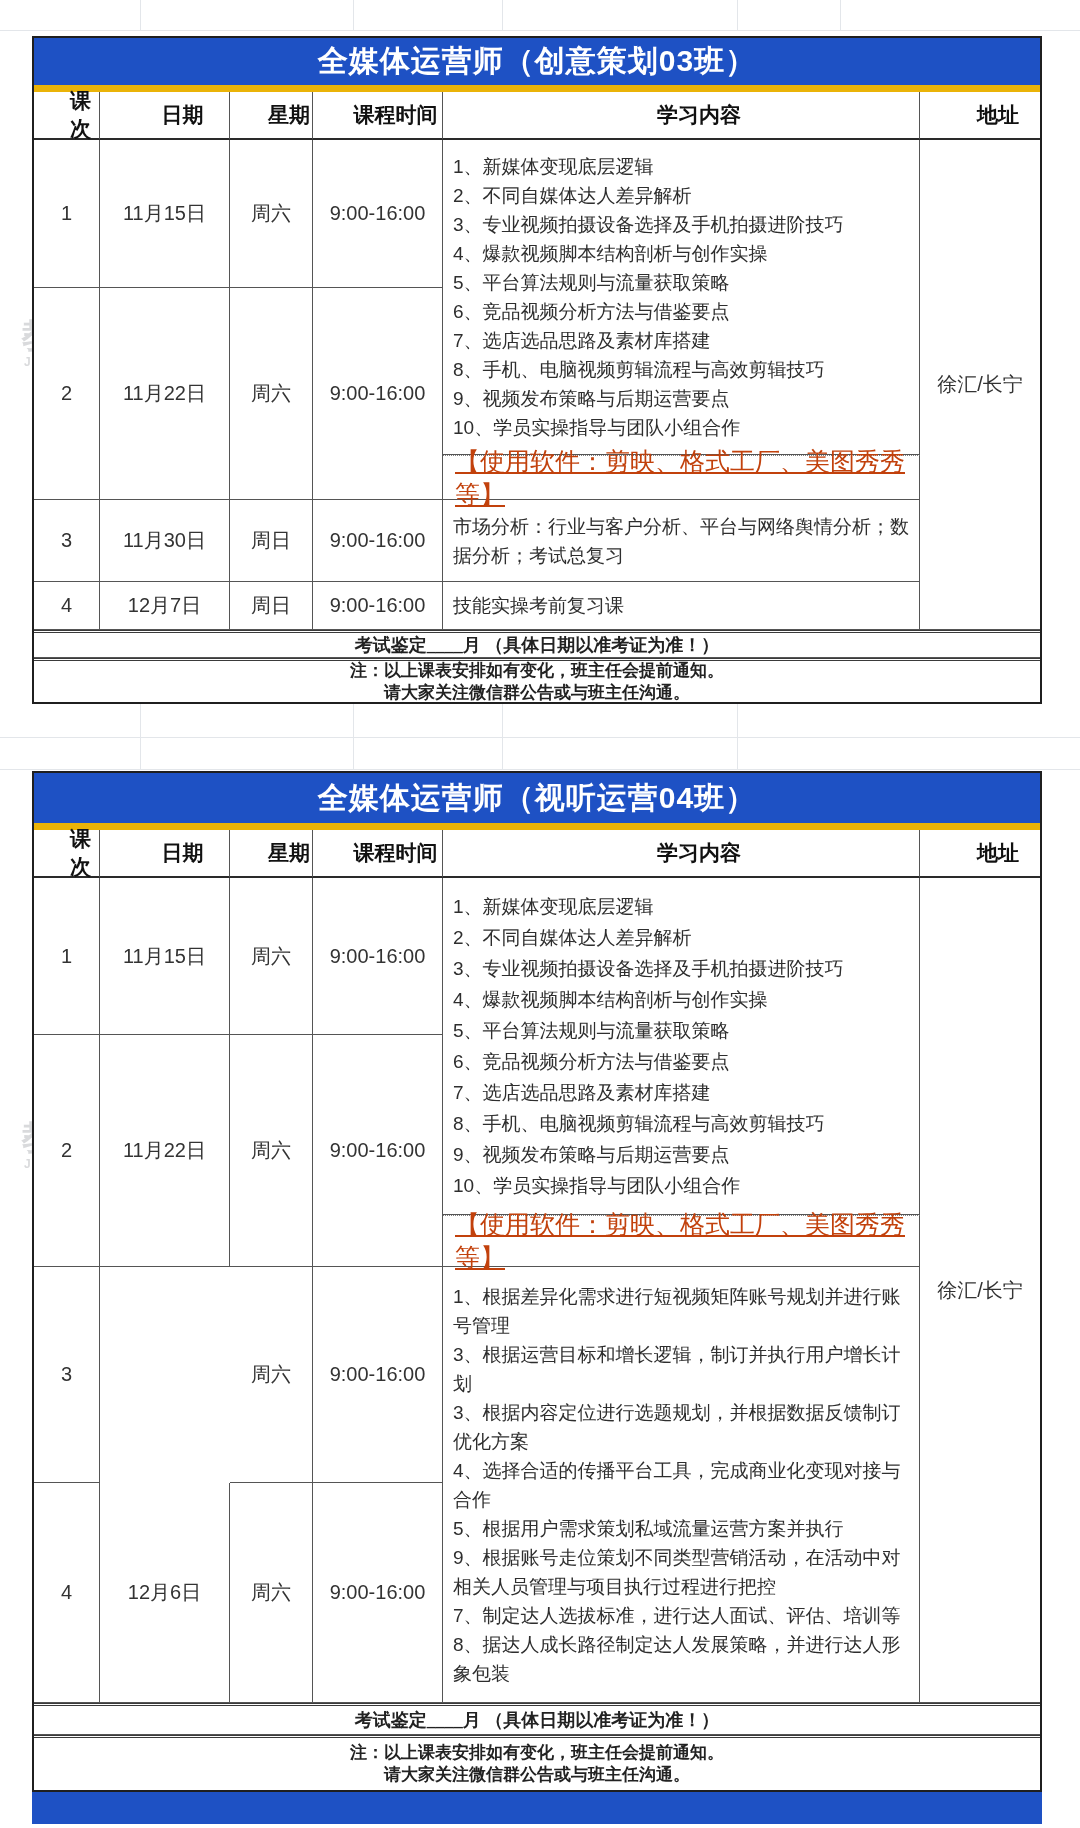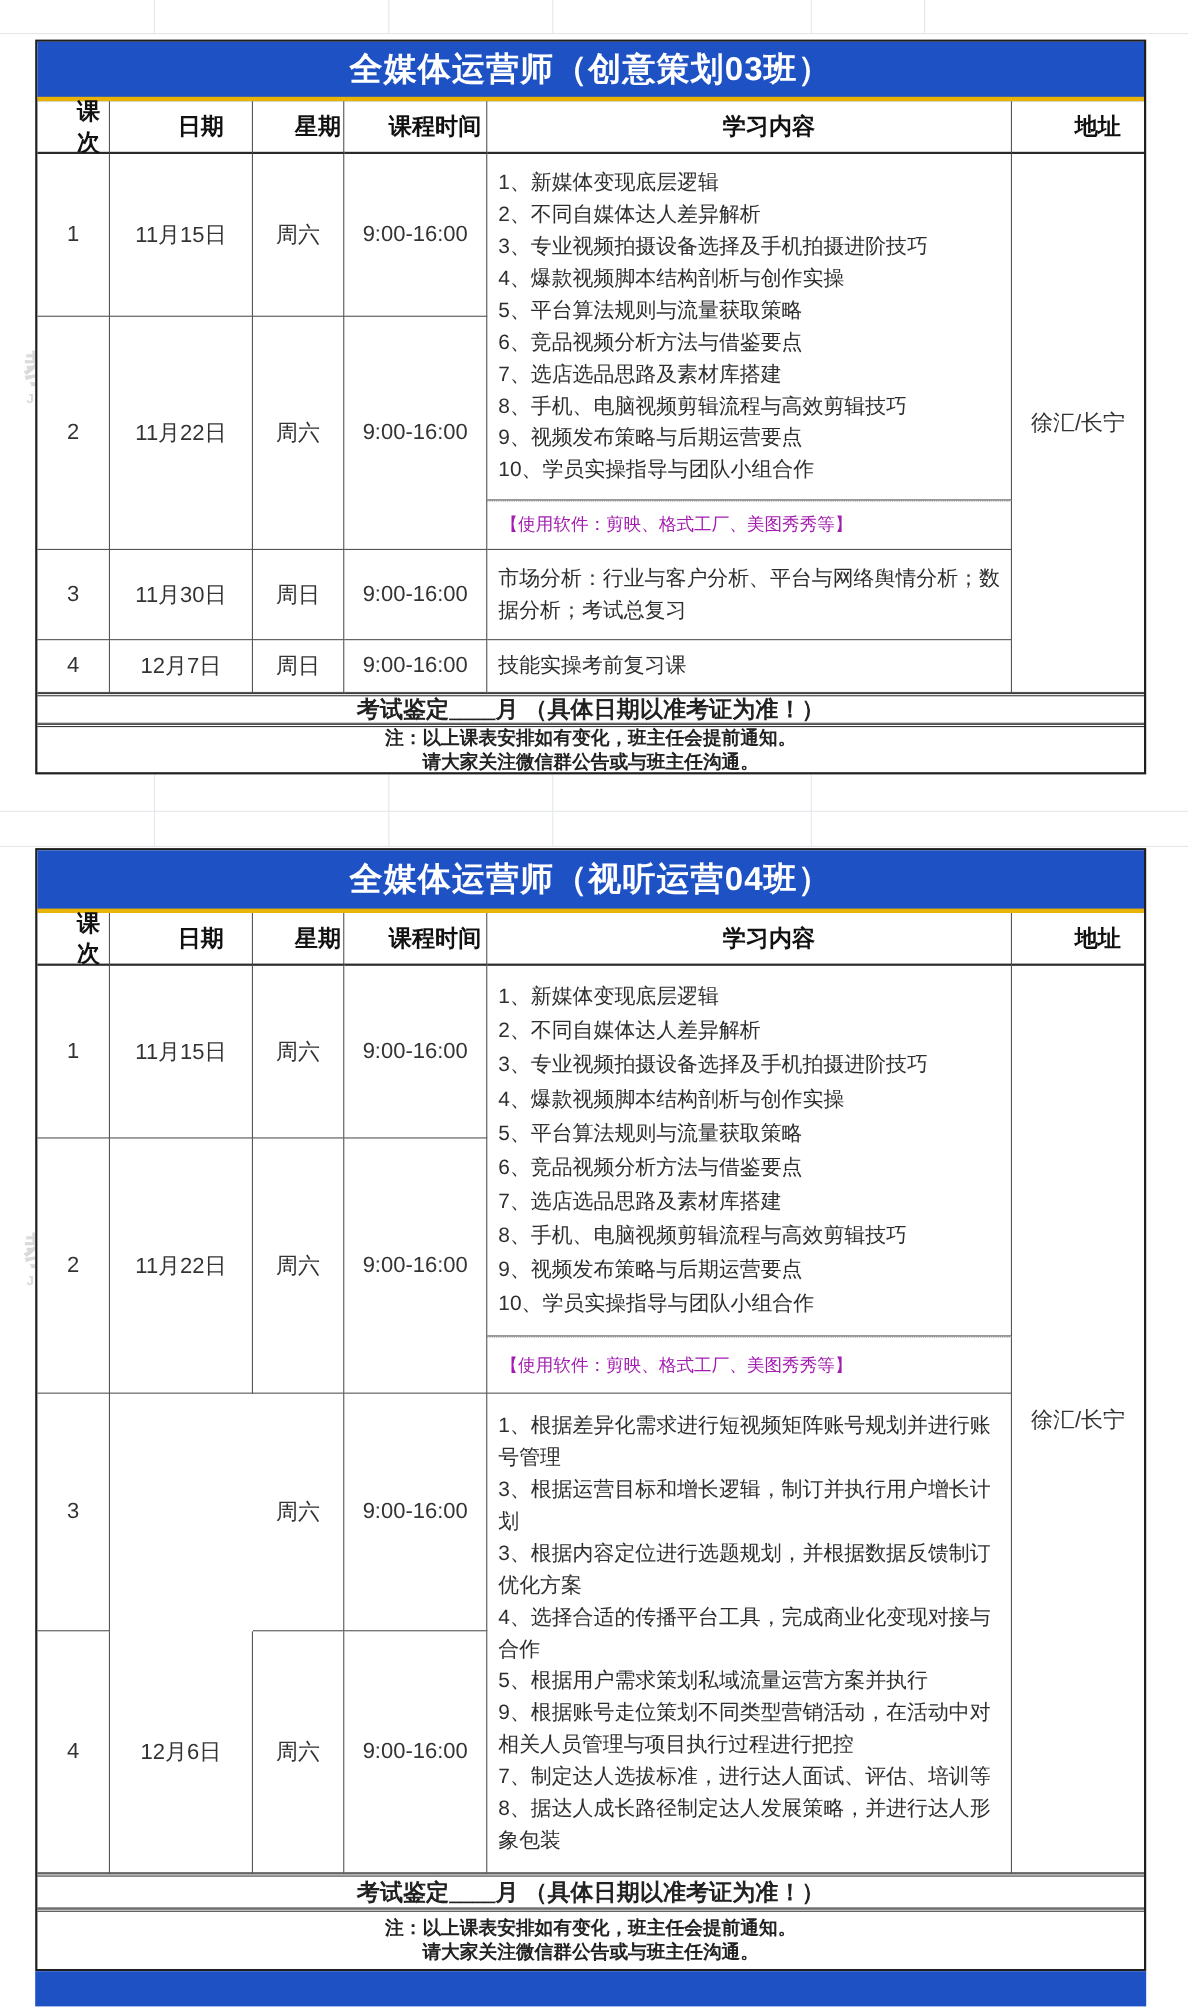--- a/index.html
+++ b/index.html
@@ -28,39 +28,40 @@
   .sched.t1{top:36px;grid-template-rows:54px 48px 148px 167px 45px 82px 48px 28px 44px;}
   .sched.t2{top:771px;grid-template-rows:57px 48px 157px 180px 52px 216px 220px 32px 55px;}
 
   .cell{box-sizing:border-box;border-right:1px solid #555;border-bottom:1px solid #555;
         display:flex;align-items:center;justify-content:center;}
   .cell.lastcol{border-right:none;}
 
   .title-cell{
     grid-column:1/7;grid-row:1;background:var(--blue,#1e51c4);
     color:#fff;font-size:30px;font-weight:800;letter-spacing:1px;
-    border-right:none;border-bottom:4px solid #eab308;
+    border-right:none;border-bottom:7px solid #eab308;
   }
   .head-cell{font-size:21px;font-weight:700;color:#111;border-bottom:2px solid #2a2a2a;padding-left:36px;}
   .num-cell,.date-cell,.week-cell,.time-cell{font-size:20px;color:#333;}
   .content-cell{
     flex-direction:column;align-items:flex-start;justify-content:center;
     padding:6px 10px;font-size:19px;color:#2e2e2e;text-align:left;
   }
   .t2 .content-cell.block1 .ln{line-height:31px;}
   .content-cell .ln{line-height:29px;}
   .software-cell{
-    font-size:16px;color:#a21caf;justify-content:flex-start;padding:0 12px;
+    font-size:25px;color:#c2410c;justify-content:flex-start;padding:0 12px;
     border-top:1px dotted #808080;
+    text-decoration:underline;
   }
   .addr-cell{font-size:20px;color:#333;}
   .exam-cell{
     grid-column:1/7;border-right:none;border-top:3px double #3a3a3a;
     font-family:"Liberation Serif","DejaVu Serif",serif;font-weight:600;
-    font-size:21px;color:#222;
+    font-size:18px;color:#222;
   }
   .note-cell{
     grid-column:1/7;border-right:none;border-bottom:none;border-top:3px double #3a3a3a;
     font-family:"Liberation Serif","DejaVu Serif",serif;font-weight:600;
     font-size:17px;color:#222;flex-direction:column;line-height:22px;
   }
   .bottom-bar{position:absolute;left:32px;top:1792px;width:1010px;height:32px;background:var(--blue,#1e51c4);}
 </style>
 </head>
 <body>

